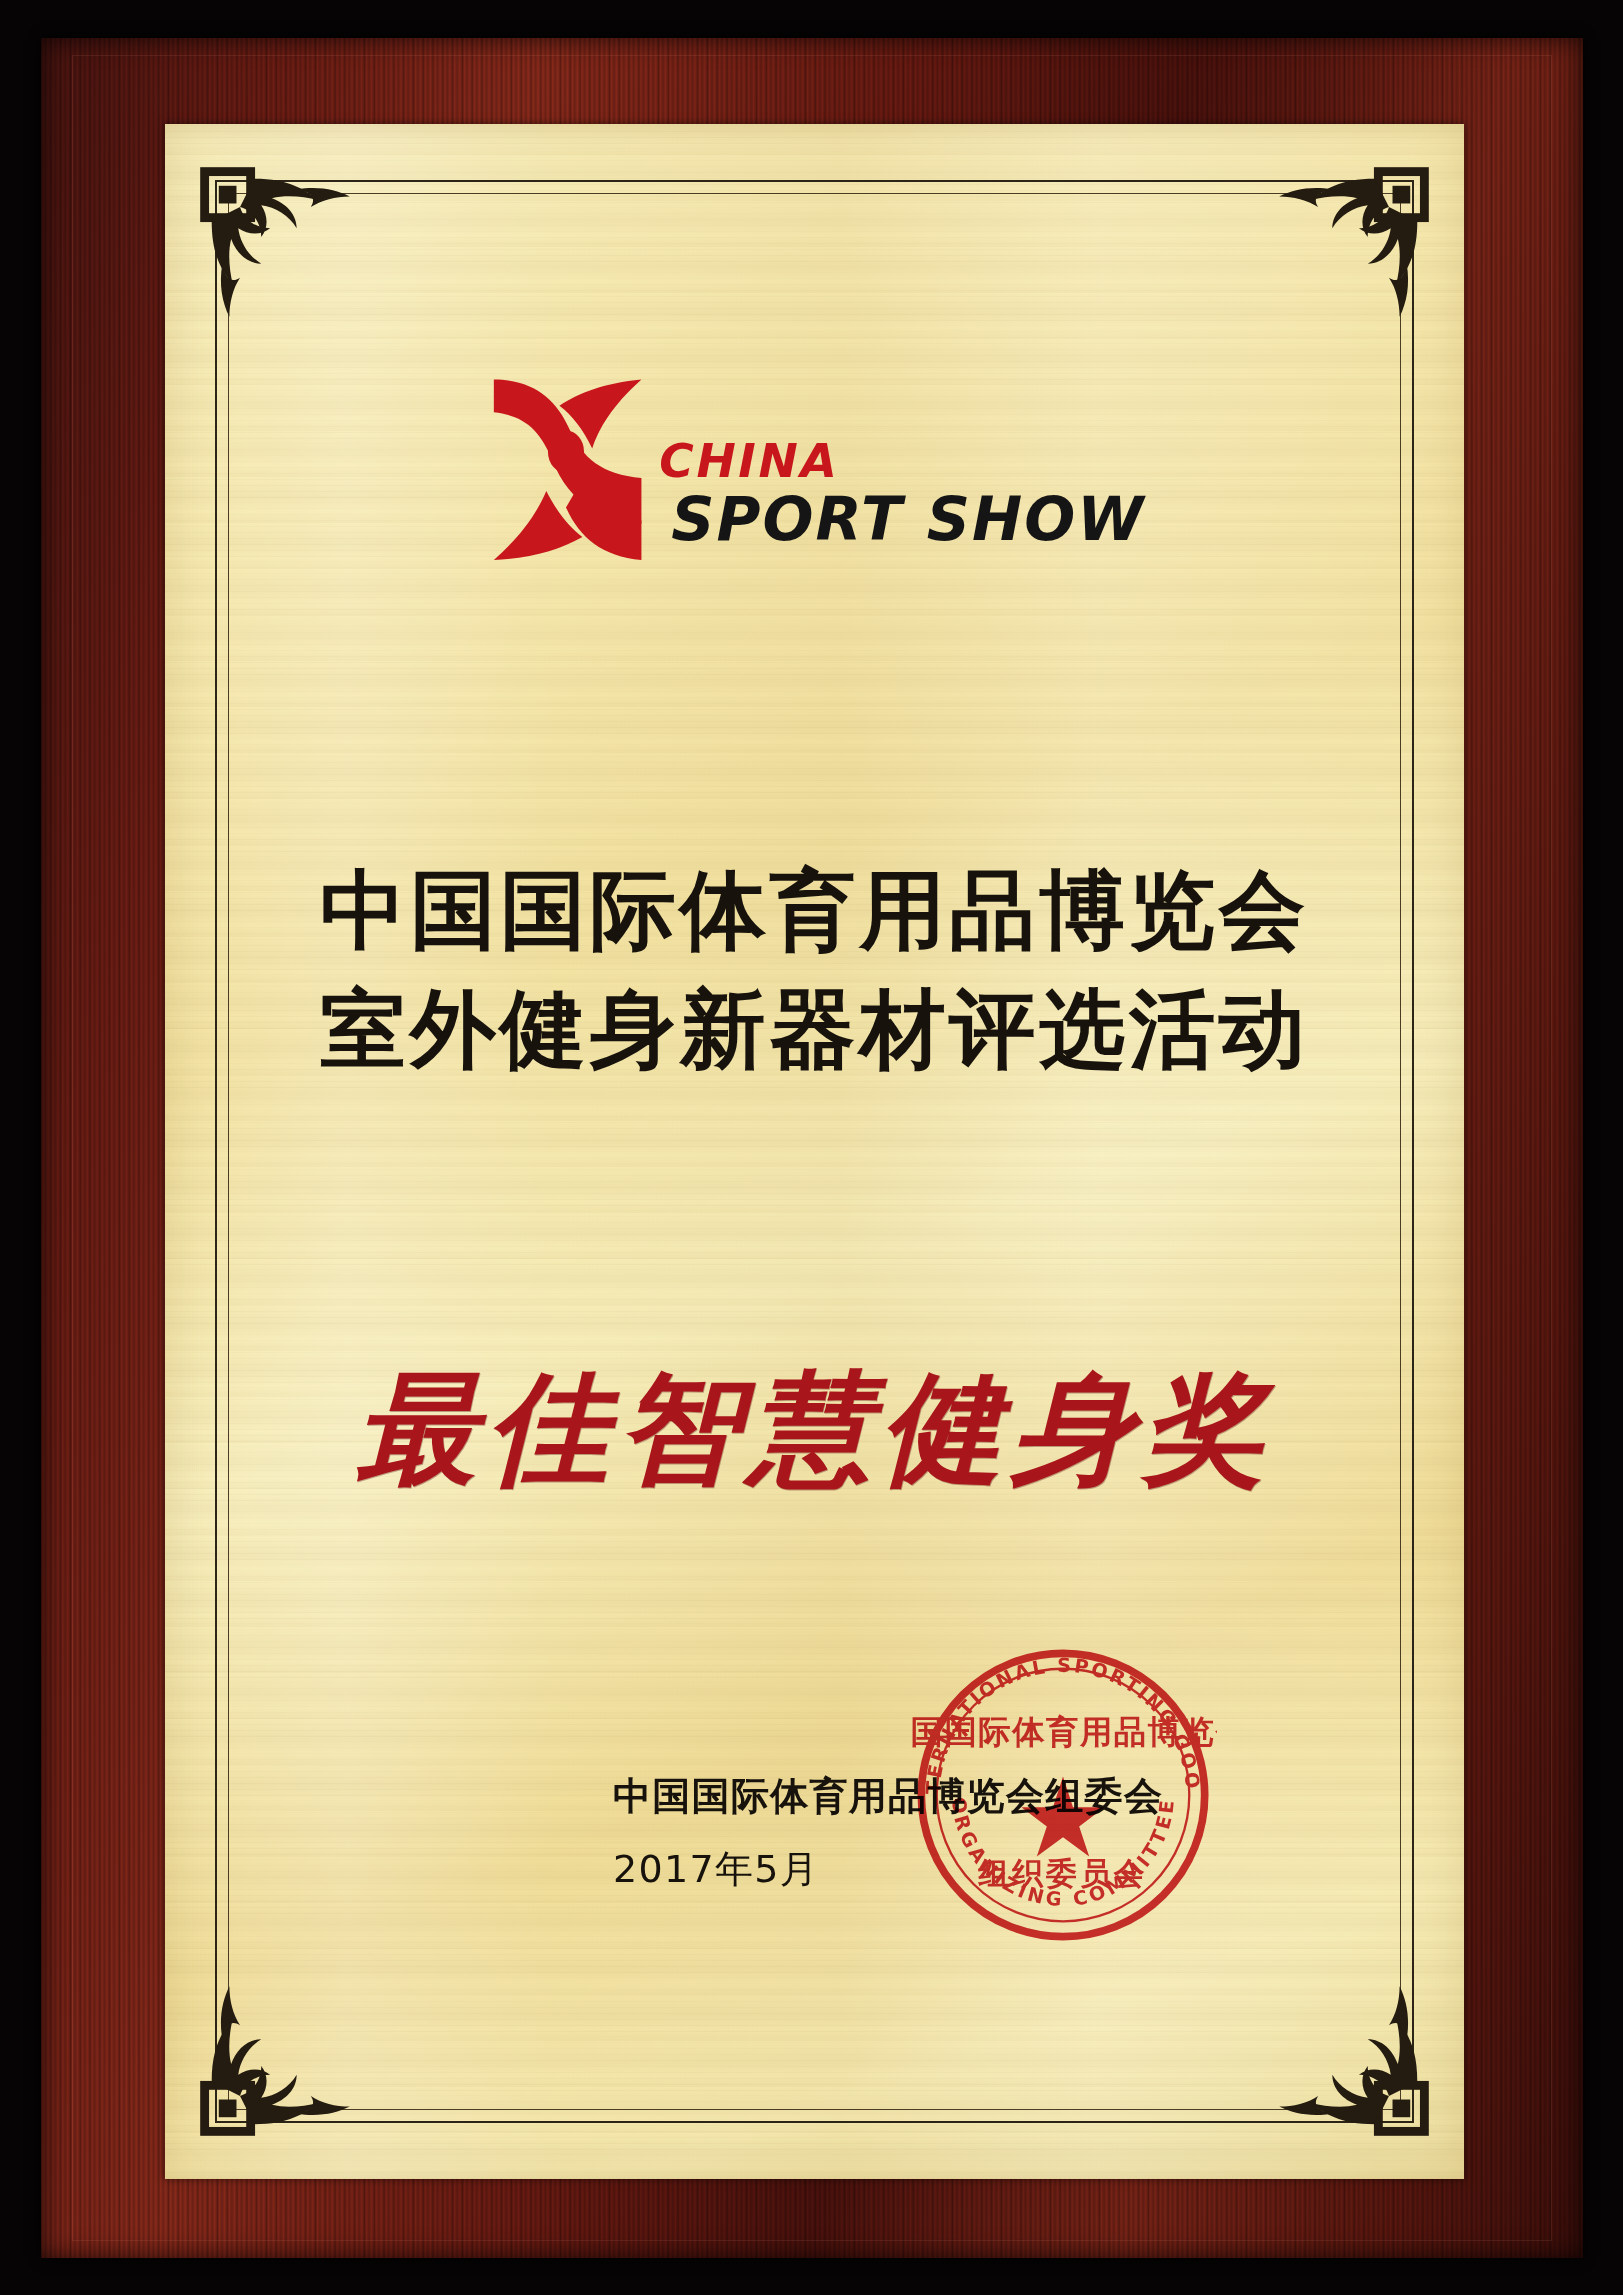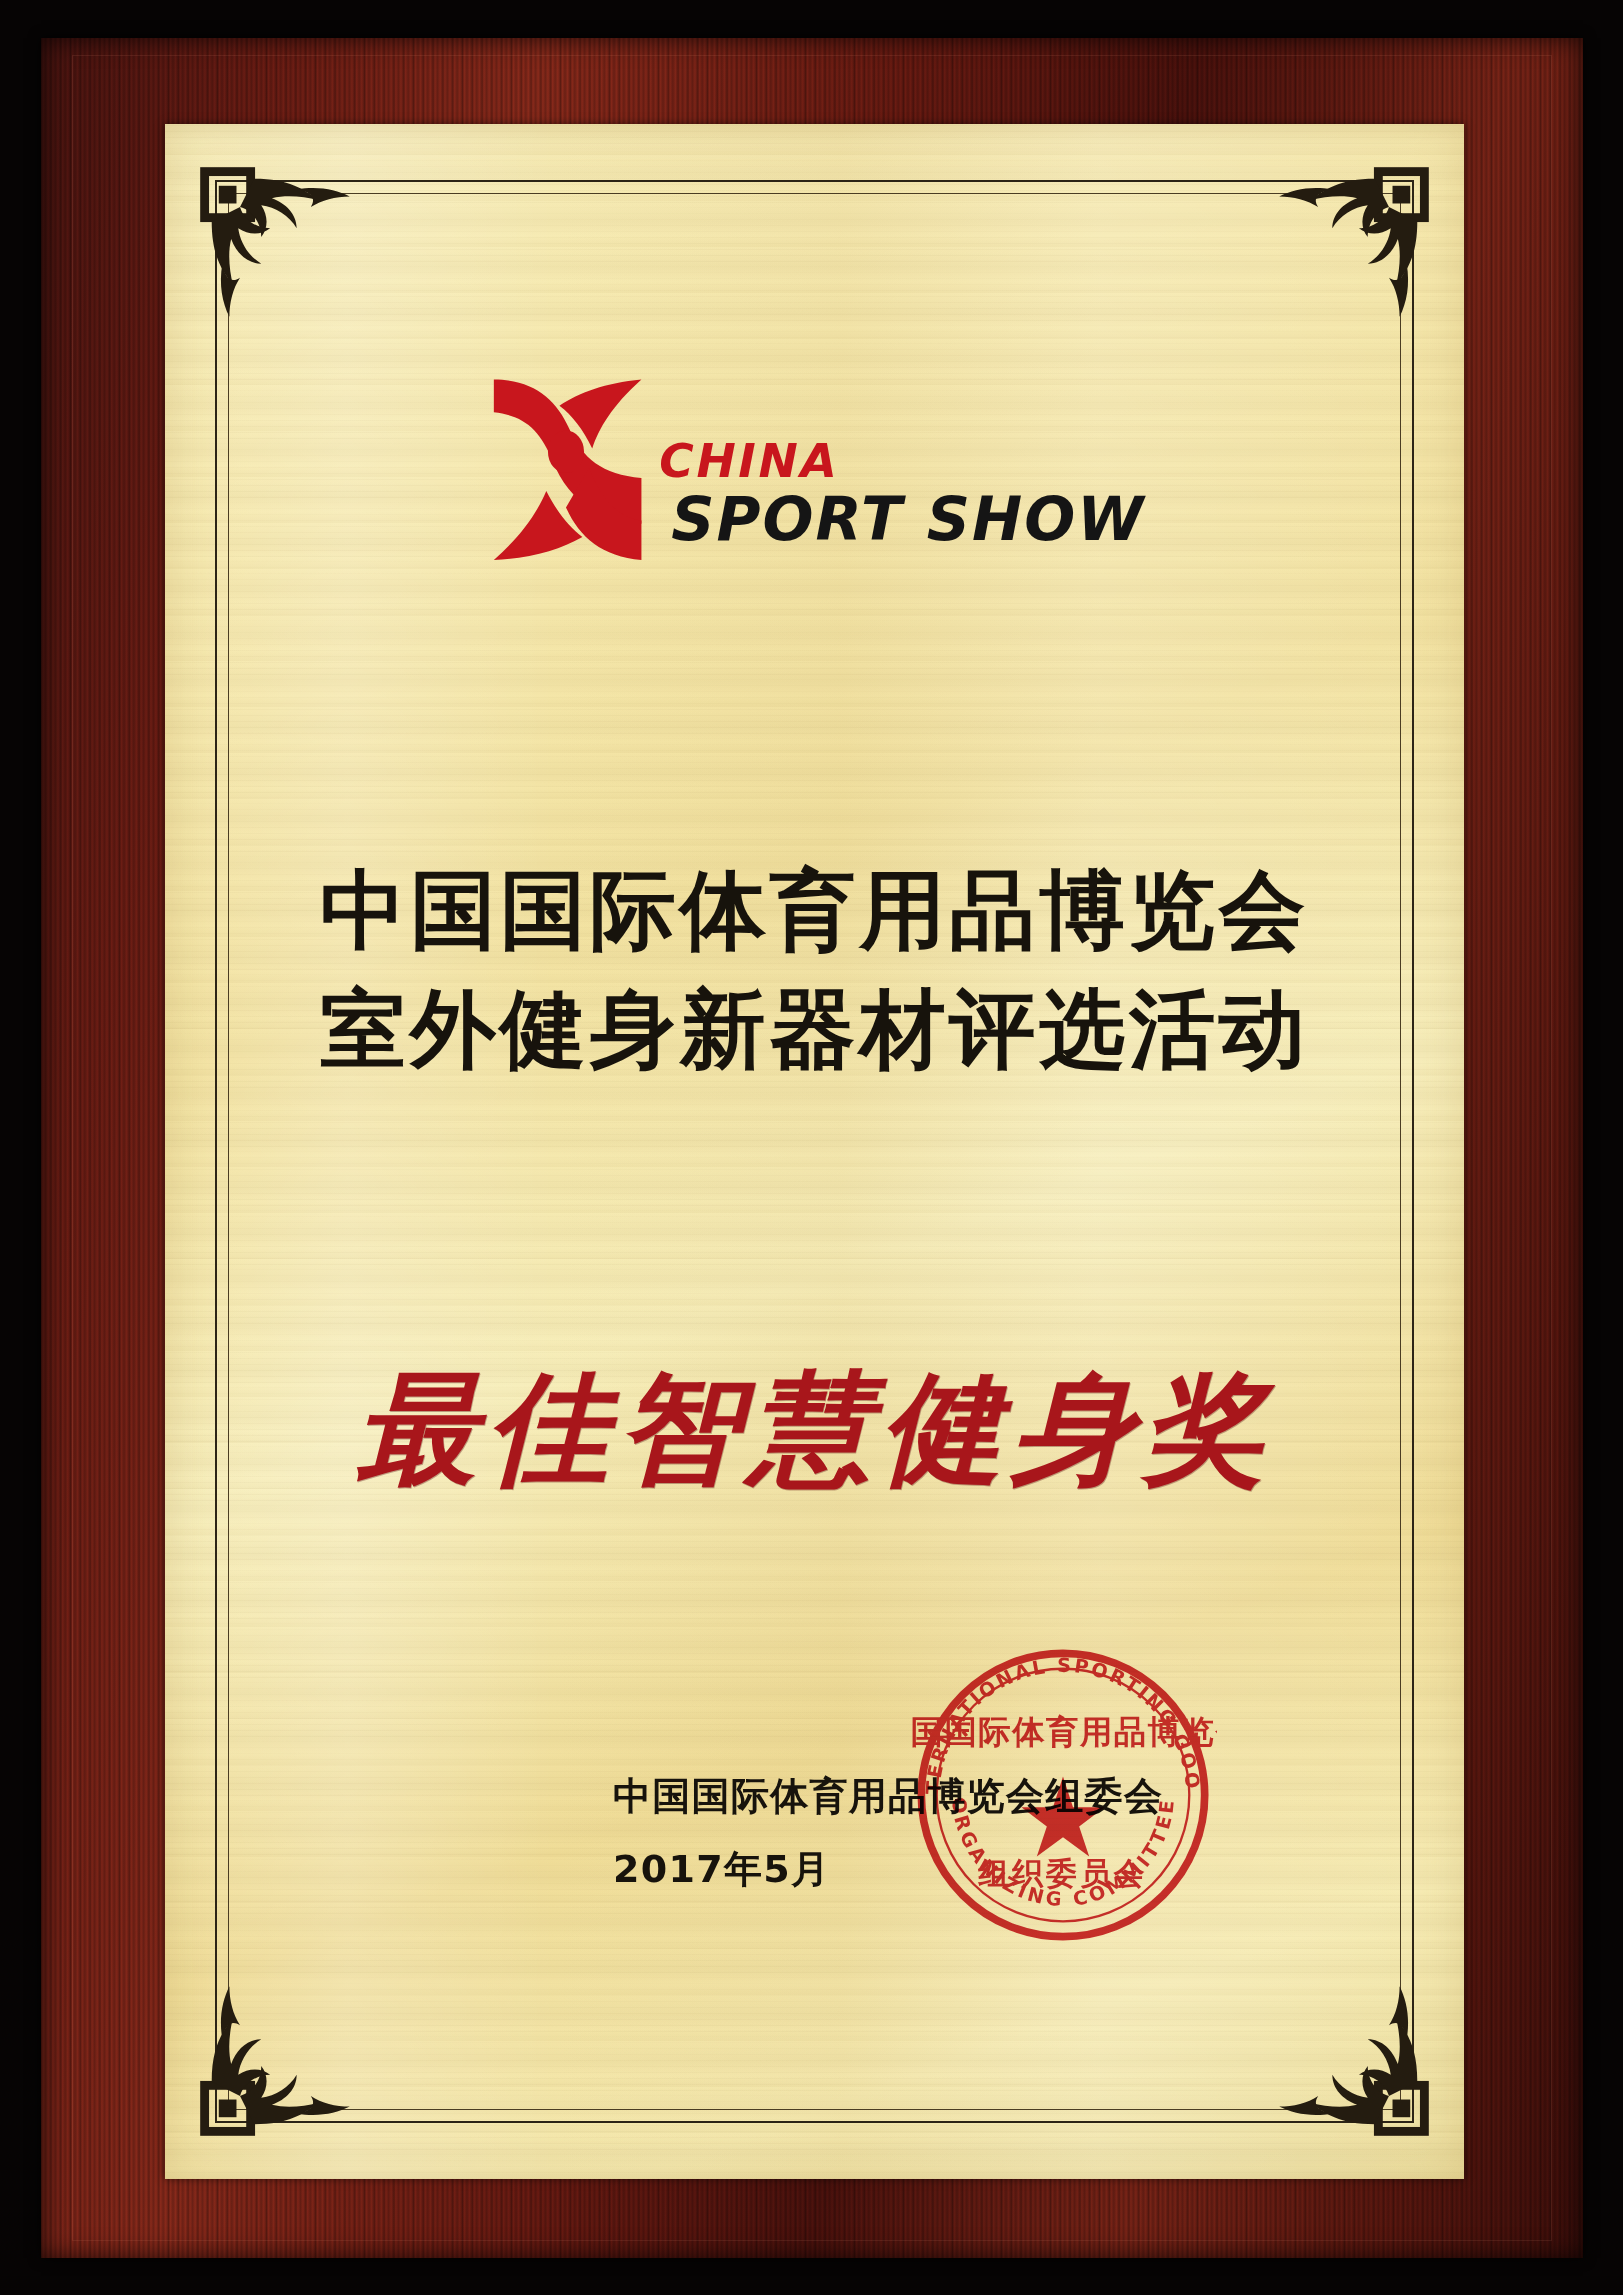--- a/index.html
+++ b/index.html
@@ -194,21 +194,21 @@
     font-family: "DejaVu Sans", "Liberation Sans", sans-serif;
     font-size: 38px;
     font-weight: 700;
     color: #17130c;
     letter-spacing: 1.3px;
     line-height: 1.5;
   }
   .sig-date {
     font-family: "DejaVu Sans", "Liberation Sans", sans-serif;
     font-size: 38px;
-    font-weight: 700;
+    font-weight: 400;
     color: #17130c;
     letter-spacing: 1.3px;
     line-height: 1.5;
     margin-top: 15.7px;
   }
 
   
   .seal {
     position: absolute;
     right: 247px;

